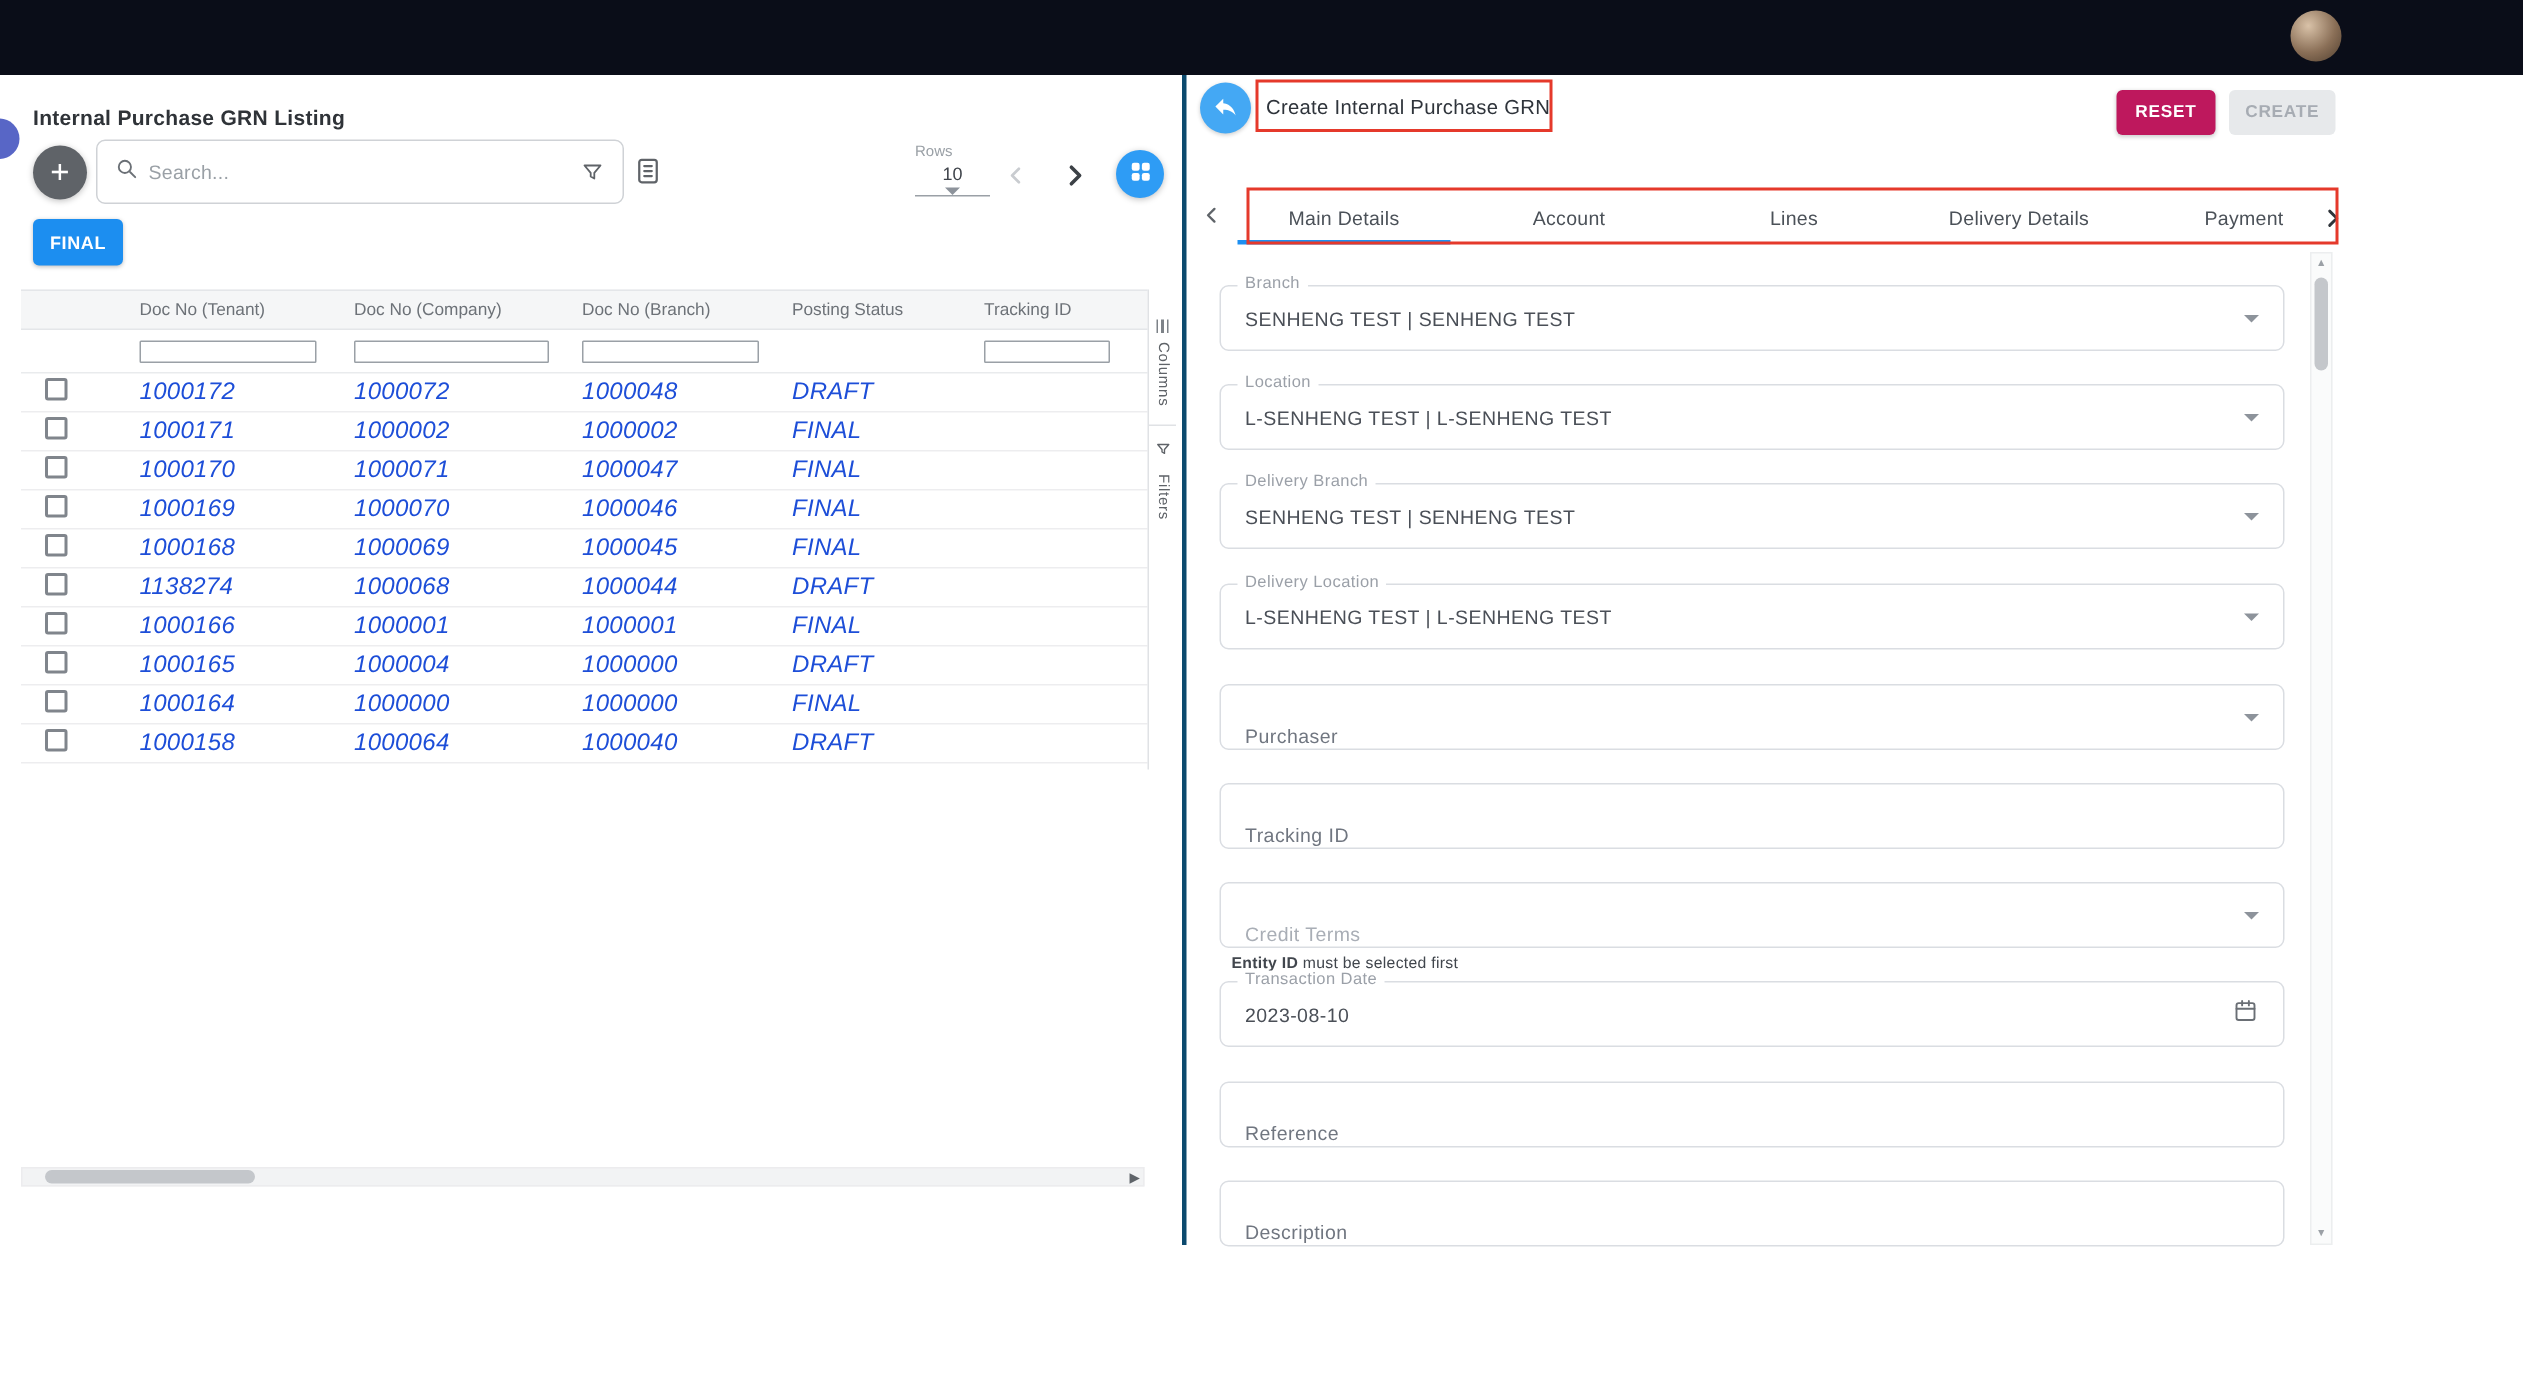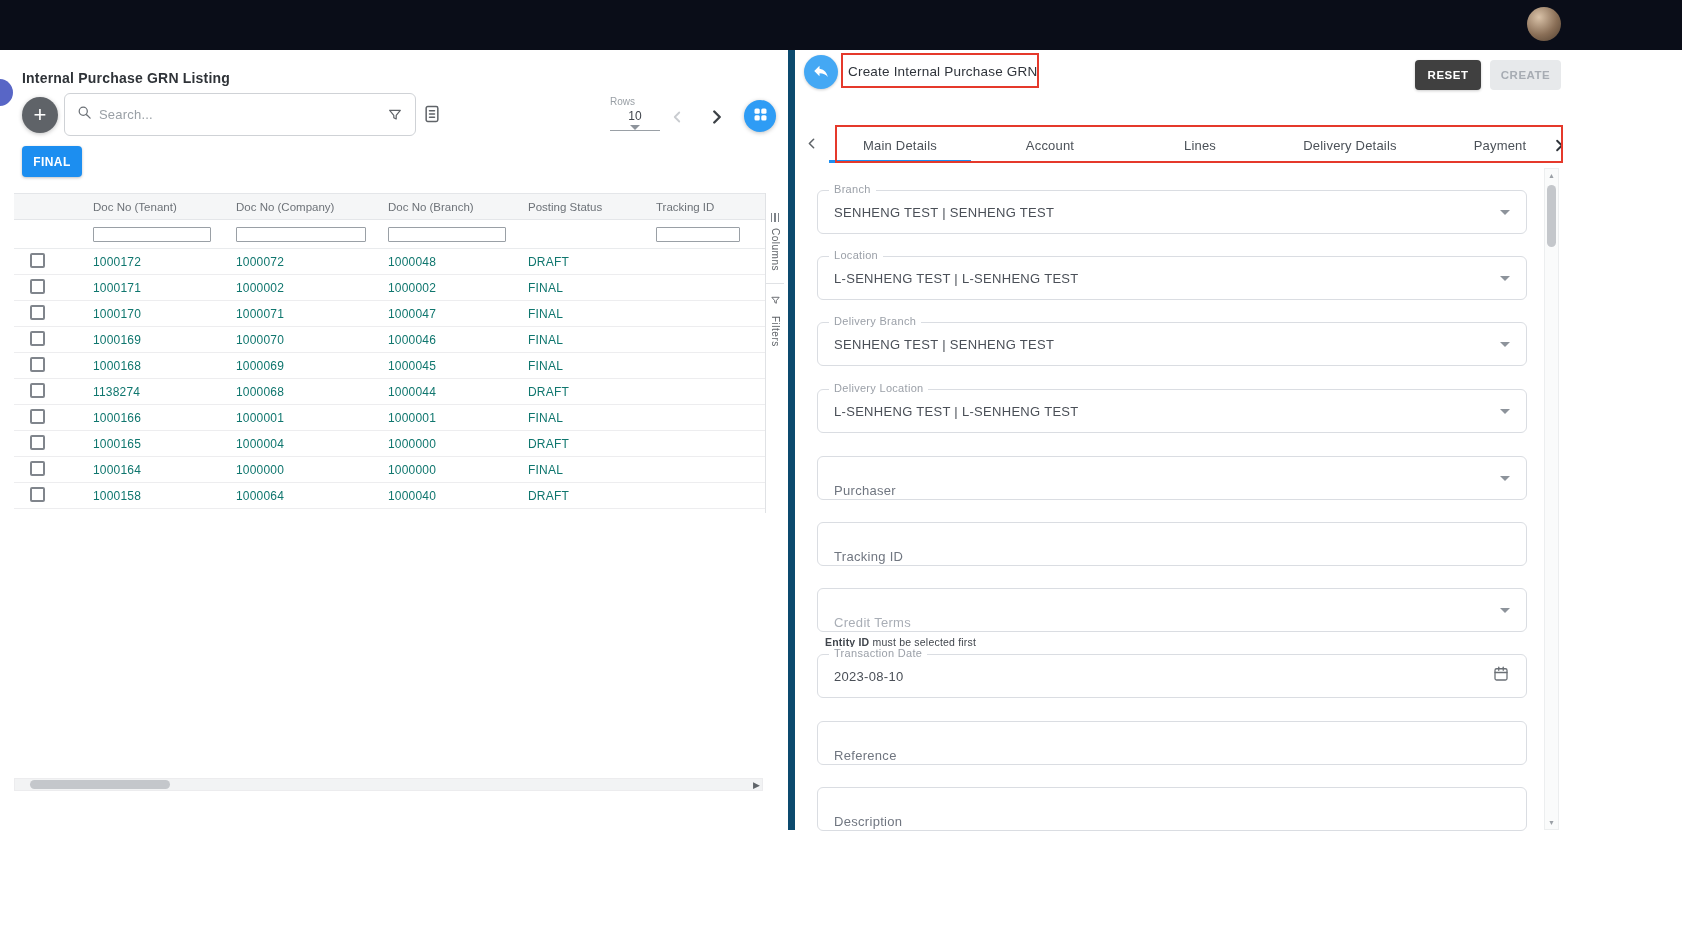--- a/index.html
+++ b/index.html
@@ -47,46 +47,46 @@
                box-shadow:0 1px 3px rgba(0,0,0,.25); font-family:inherit; }
 
   
   .table-wrap { position:absolute; left:14px; top:143px; width:751px; }
   .thead { display:flex; height:27px; background:#f5f6f7; border-top:1px solid #e4e6e9; border-bottom:1px solid #e4e6e9; }
   .thead .cell { font-size:11.5px; color:#6d7278; display:flex; align-items:center; padding-left:8px; cursor:pointer; }
   .tfilter { display:flex; height:29px; align-items:center; border-bottom:1px solid #e9ebed; }
   .tfilter .cell { display:flex; align-items:center; padding-left:8px; }
   .filter-input { height:15px; border:1px solid #9aa0a6; border-radius:1px; background:#fff; outline:none; }
   .trow { display:flex; height:26px; align-items:center; border-bottom:1px solid #ededef; cursor:pointer; }
-  .trow .cell { font-size:12px; color:#0f766e; padding-left:8px; letter-spacing:.2px; }
+  .trow .cell { font-size:16px; color:#1d4ed8; padding-left:8px; letter-spacing:.2px;font-style:italic; }
   .c0{width:71px;} .c1{width:143px;} .c2{width:152px;} .c3{width:140px;} .c4{width:128px;} .c5{width:117px;}
   .c0.cell { padding-left:16px; }
   .checkbox { width:15px; height:15px; border:2px solid #80858c; border-radius:2px; background:#fff; display:inline-block; cursor:pointer; }
 
   
   .side-strip { position:absolute; left:765px; top:143px; width:19px; height:320px; border-left:1px solid #e0e2e5;
                 display:flex; flex-direction:column; align-items:center; padding-top:20px; }
   .vtext { writing-mode:vertical-rl; font-size:10px; color:#5f6368; letter-spacing:.5px; margin-top:6px; }
   .strip-item { display:flex; flex-direction:column; align-items:center; cursor:pointer; }
   .vbars { display:flex; gap:2px; }
   .vbars i { display:block; width:1.5px; height:9px; background:#7d8288; }
   .strip-divider { width:100%; height:1px; background:#e0e2e5; margin:12px 0 8px 0; }
 
   
   .hscroll { position:absolute; left:14px; top:728px; width:749px; height:13px; background:#f2f3f4; border:1px solid #ececee; }
   .hthumb { position:absolute; left:15px; top:1px; width:140px; height:9px; background:#c4c7cb; border-radius:5px; cursor:grab; }
   .harrow { position:absolute; right:2px; top:0; font-size:9px; line-height:12px; color:#5f6469; }
 
   
-  .right-panel { position:absolute; left:788px; top:50px; width:894px; height:780px; background:#fff; border-left:7px solid #0c4a6e; }
+  .right-panel { position:absolute; left:788px; top:50px; width:894px; height:780px; background:#fff; border-left:3px solid #0c4a6e; }
   .back-btn { position:absolute; left:9px; top:5px; width:34px; height:34px; border-radius:50%; border:none;
               background:#44a8f4; display:flex; align-items:center; justify-content:center; cursor:pointer;
               box-shadow:0 1px 3px rgba(0,0,0,.2); }
   .panel-title { position:absolute; left:53px; top:14px; font-size:13.5px; color:#2f343b; letter-spacing:.2px; }
-  .reset-btn { position:absolute; left:620px; top:10px; width:66px; height:30px; background:#404040; color:#fff;
+  .reset-btn { position:absolute; left:620px; top:10px; width:66px; height:30px; background:#be185d; color:#fff;
                border:none; border-radius:4px; font-size:11.5px; font-weight:700; letter-spacing:.5px; cursor:pointer;
                box-shadow:0 1px 3px rgba(0,0,0,.2); font-family:inherit; }
   .create-btn { position:absolute; left:695px; top:10px; width:71px; height:30px; background:#e7e9eb; color:#a7acb3;
                 border:none; border-radius:4px; font-size:11.5px; font-weight:700; letter-spacing:.5px; cursor:default; font-family:inherit; }
 
   .tabbar { position:absolute; left:0; top:77px; width:780px; height:36px; }
   .tab-scroll-left { position:absolute; left:8px; top:8px; }
   .tab-scroll-right { position:absolute; left:750px; top:0; width:28px; height:36px; background:#fff; }
   .tabs { position:absolute; left:30px; top:0; width:750px; height:36px; display:flex; }
   .tab { position:relative; width:150px; height:36px; display:flex; align-items:center; justify-content:center;

